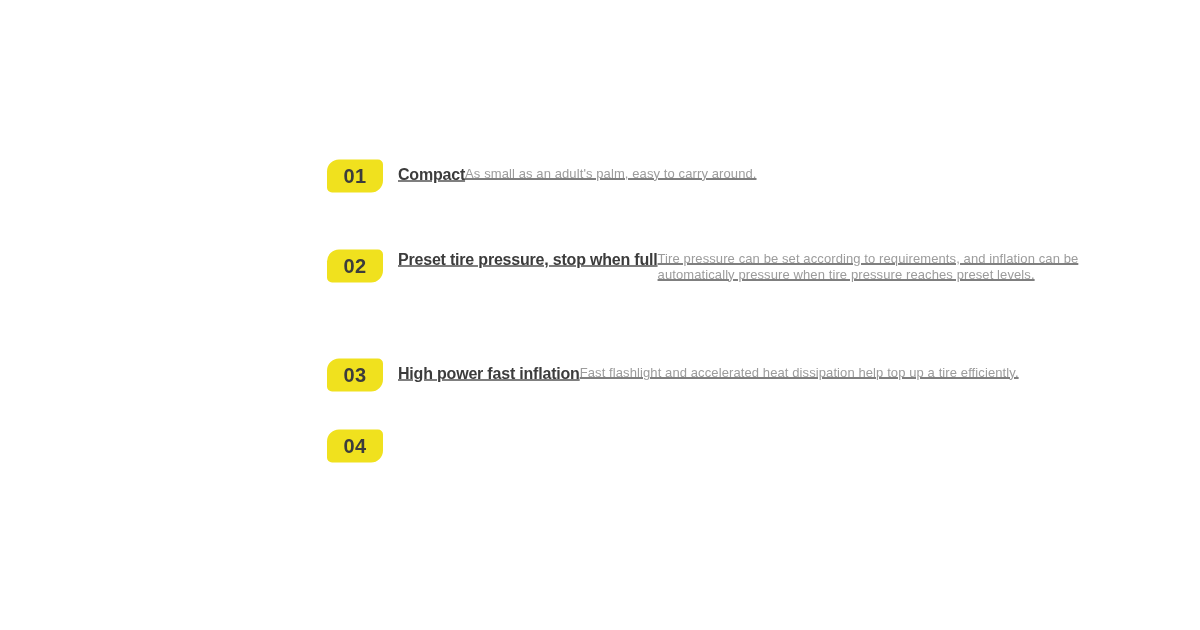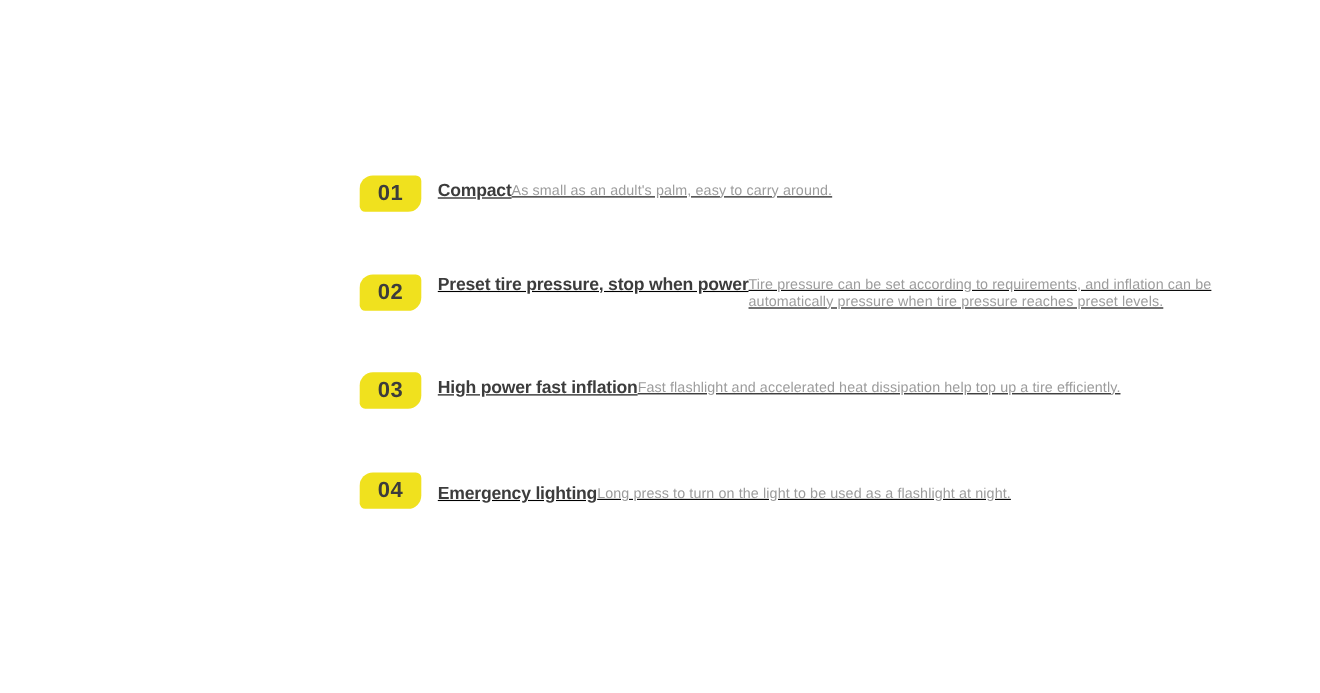--- a/index.html
+++ b/index.html
@@ -23,21 +23,21 @@
   }
   .feature-row {
     position: absolute;
     left: 327px;
     transform: translateY(-50%);
     display: flex;
     align-items: center;
   }
   .feature-row.row-0 { top: 176px; }
   .feature-row.row-1 { top: 266px; }
-  .feature-row.row-2 { top: 355px; }
+  .feature-row.row-2 { top: 375px; }
   .feature-row.row-3 { top: 446px; align-items: flex-end; }
   .badge {
     flex: 0 0 auto;
     width: 56px;
     height: 33px;
     background: #F0E11E;
     border-radius: 12px 5px 12px 5px;
     display: flex;
     align-items: center;
     justify-content: center;
@@ -86,39 +86,35 @@
       <div class="feature-title">Compact</div>
       <div class="feature-desc">As small as an adult's palm, easy to carry around.</div>
     </div>
   </div>
 
   <div class="feature-row row-1">
     <div class="badge">
       <span class="num">02</span>
     </div>
     <div class="feature-text">
-      <div class="feature-title">Preset tire pressure, stop when power</div>
+      <div class="feature-title">Preset tire pressure, stop when full</div>
       <div class="feature-desc">Tire pressure can be set according to requirements, and inflation can be
 automatically pressure when tire pressure reaches preset levels.</div>
     </div>
   </div>
 
   <div class="feature-row row-2">
     <div class="badge">
       <span class="num">03</span>
     </div>
     <div class="feature-text">
       <div class="feature-title">High power fast inflation</div>
       <div class="feature-desc">Fast flashlight and accelerated heat dissipation help top up a tire efficiently.</div>
     </div>
   </div>
 
   <div class="feature-row row-3">
     <div class="badge">
       <span class="num">04</span>
     </div>
-    <div class="feature-text">
-      <div class="feature-title">Emergency lighting</div>
-      <div class="feature-desc">Long press to turn on the light to be used as a flashlight at night.</div>
-    </div>
   </div>
 
 </div>
 
 </body></html>

